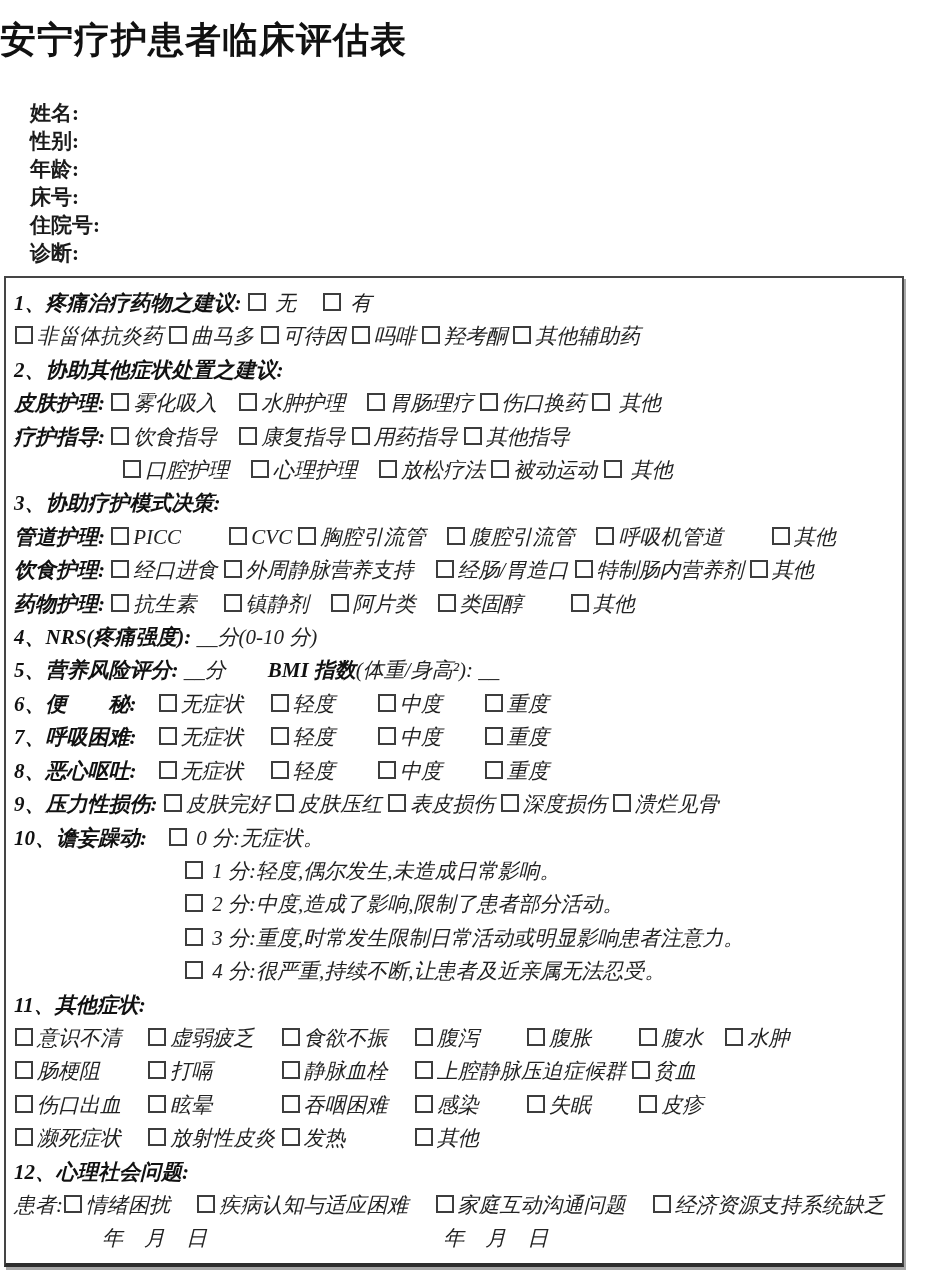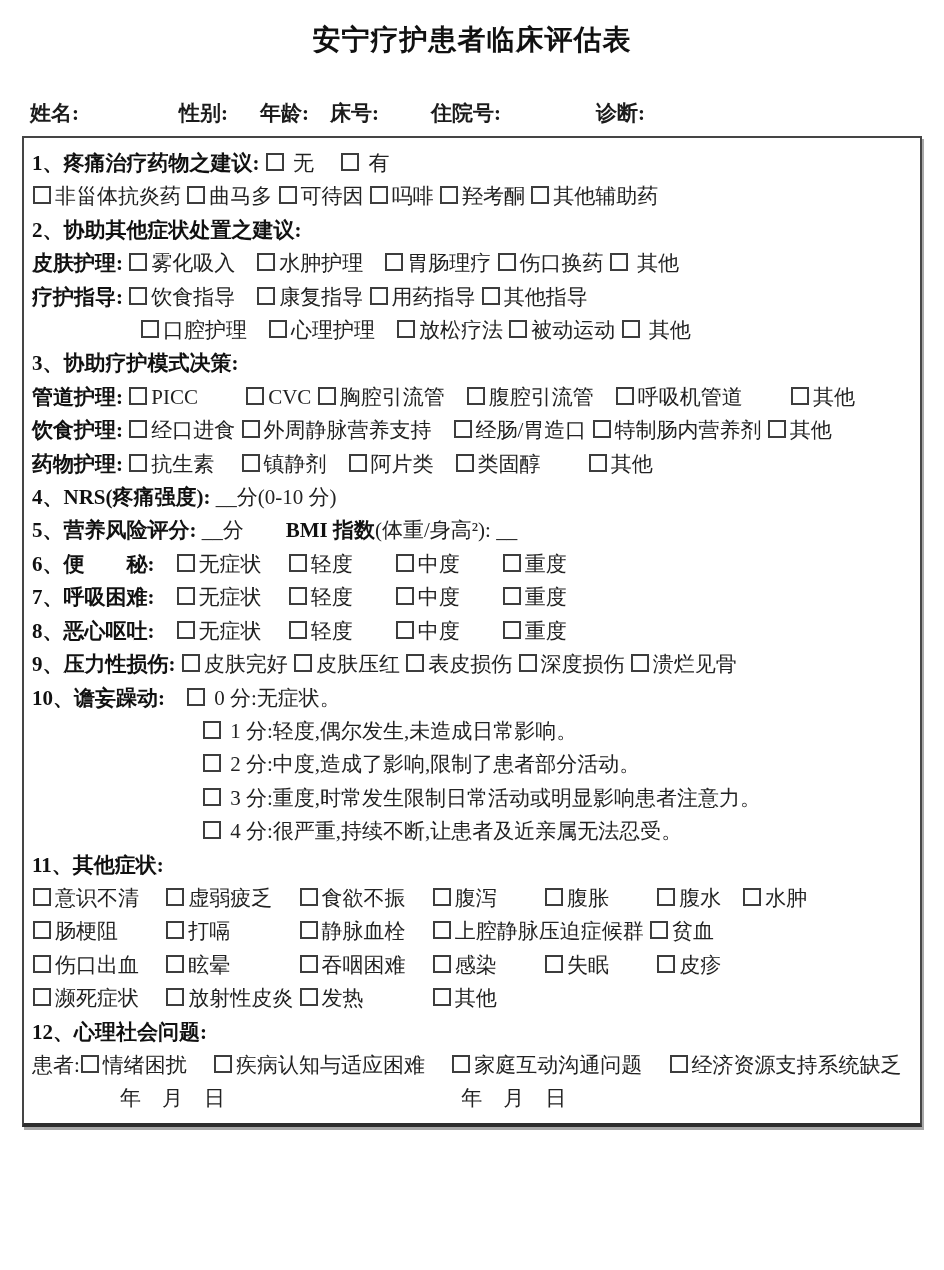--- a/index.html
+++ b/index.html
@@ -9,52 +9,54 @@
     width: 944px;
   }
   body {
     font-family: "Liberation Serif", "DejaVu Serif", serif;
     color: #1b1b1b;
     position: relative;
     height: 1270px;
     overflow: hidden;
   }
   .title {
-    text-align: center;
-    font-size: 28px;
+    text-align: left;
+    font-size: 36px;
     font-weight: 700;
     letter-spacing: 1px;
     margin: 10px 0 0 0;
     line-height: 60px;
     color: #111;
   }
   .patient-row {
     display: flex;
     align-items: baseline;
     padding-left: 30px;
     font-size: 21px;
     font-weight: 700;
     margin-top: 29px;
     margin-bottom: 9px;
     white-space: pre;
+    flex-direction: column;
   }
   .patient-row .pf0 { margin-right: 100px; }
   .patient-row .pf1 { margin-right: 32px; }
   .patient-row .pf2 { margin-right: 21px; }
   .patient-row .pf3 { margin-right: 52px; }
   .patient-row .pf4 { margin-right: 95px; }
   .form-box {
-    margin-left: 22px;
+    margin-left: 4px;
     width: 900px;
     box-sizing: border-box;
     border: 2px solid #454545;
     border-bottom: 4px solid #2e2e2e;
     box-shadow: 2px 3px 0 #a8a8a8;
     padding: 9px 8px 7px 8px;
     background: #fff;
+    font-style: italic;
   }
   .form-line {
     font-size: 21px;
     line-height: 33.4px;
     white-space: pre-wrap;
     color: #1b1b1b;
   }
   .seg { color: #222; }
   .seg.b { font-weight: 700; color: #111; }
   .cb {

